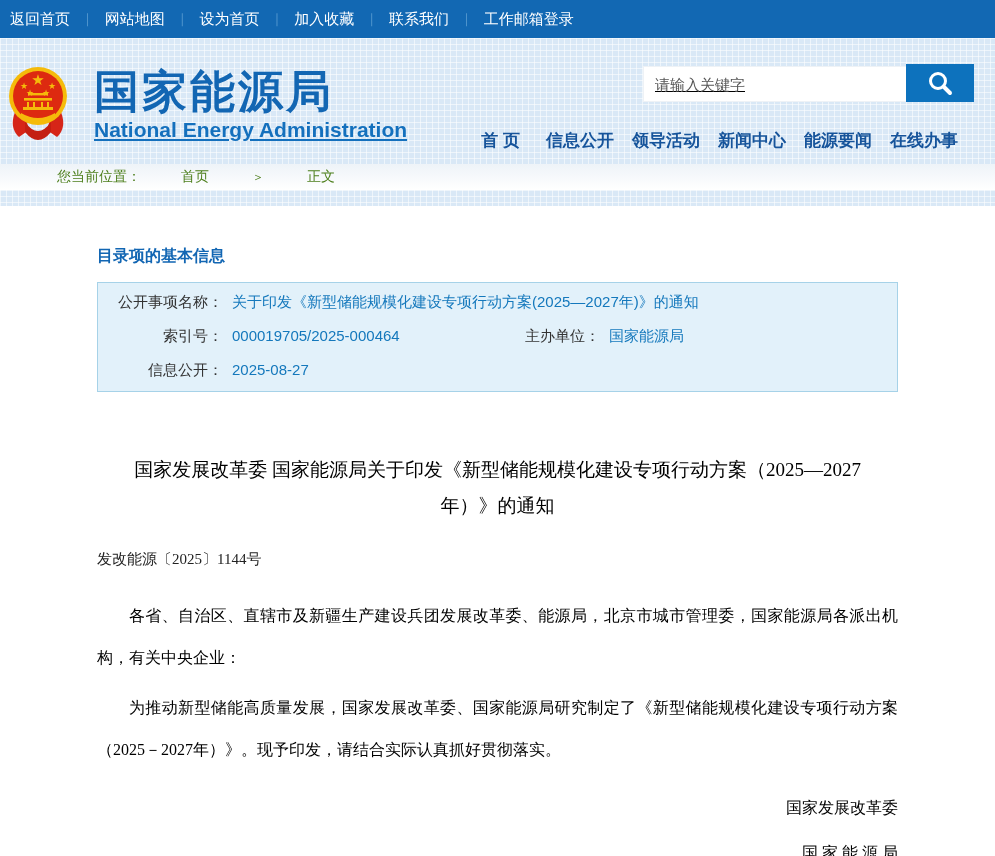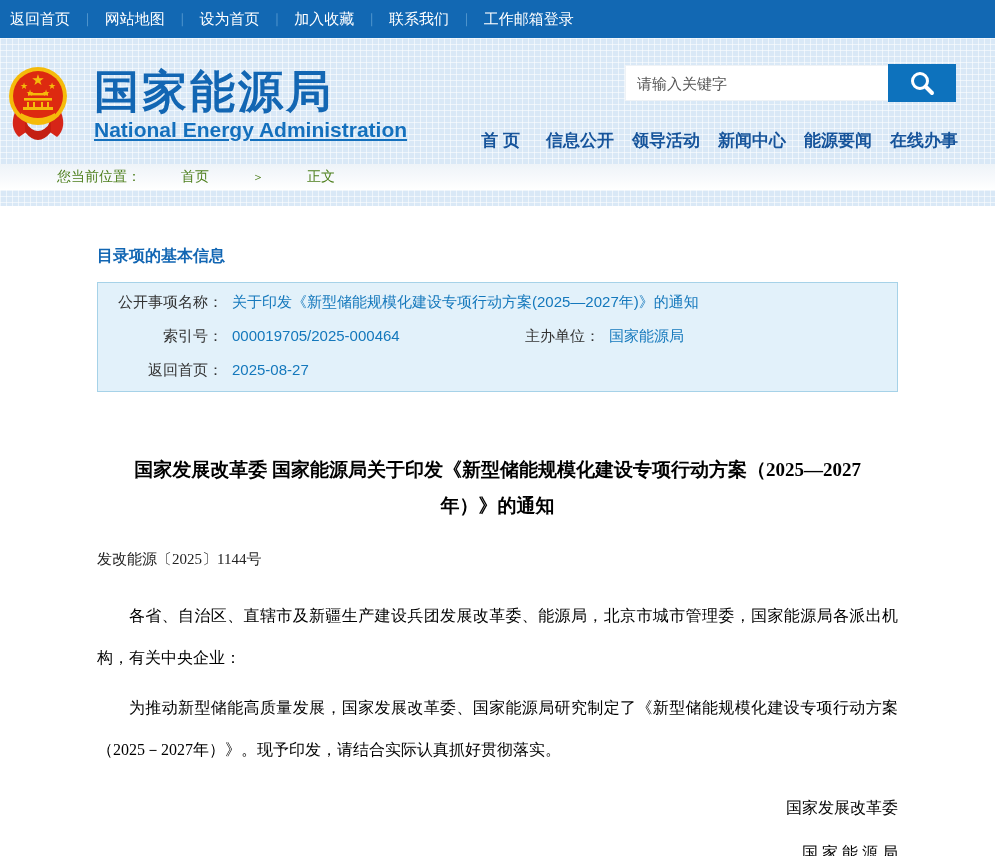--- a/index.html
+++ b/index.html
@@ -63,24 +63,25 @@
   .brand-en {
     font-size: 21px;
     font-weight: bold;
     color: #1470bd;
     margin-top: 3px;
     letter-spacing: 0px;
     text-decoration: underline;
   }
   .search-area {
     position: absolute;
-    left: 625px;
+    left: 643px;
     top: 26px;
     display: flex;
-    align-items: center;
+    align-items: flex-end;
+    text-decoration: underline;
   }
   .search-input {
     width: 263px;
     height: 36px;
     border: 1px solid #eef2f6;
     border-right: none;
     background: #ffffff;
     padding: 0 11px;
     font-size: 15px;
     color: #444;
@@ -171,21 +172,21 @@
   }
   .info-value.fixed-w { width: 284px; margin-right: 0; }
   .info-label.second { width: 84px; }
 
   
   .article { font-family: "Liberation Serif", "DejaVu Serif", serif; color: #000; }
   .article-title {
     margin-top: 60px;
     text-align: center;
     font-size: 19px;
-    font-weight: bold;
+    font-weight: normal;
     line-height: 36px;
     padding: 0 28px;
   }
   .doc-number {
     margin-top: 26px;
     font-size: 15px;
     color: #222;
   }
   .body-text { margin-top: 26px; }
   .body-text p {
@@ -284,21 +285,21 @@
       <span class="info-label">公开事项名称：</span>
       <span class="info-value">关于印发《新型储能规模化建设专项行动方案(2025—2027年)》的通知</span>
     </div>
     <div class="info-row">
       <span class="info-label">索引号：</span>
       <span class="info-value fixed-w">000019705/2025-000464</span>
       <span class="info-label second">主办单位：</span>
       <span class="info-value">国家能源局</span>
     </div>
     <div class="info-row">
-      <span class="info-label">返回首页：</span>
+      <span class="info-label">信息公开：</span>
       <span class="info-value">2025-08-27</span>
     </div>
   </div>
 
   <div class="article">
     <div class="article-title">国家发展改革委 国家能源局关于印发《新型储能规模化建设专项行动方案（2025—2027年）》的通知</div>
     <div class="doc-number">发改能源〔2025〕1144号</div>
 
     <div class="body-text">
       <p>各省、自治区、直辖市及新疆生产建设兵团发展改革委、能源局，北京市城市管理委，国家能源局各派出机构，有关中央企业：</p>

